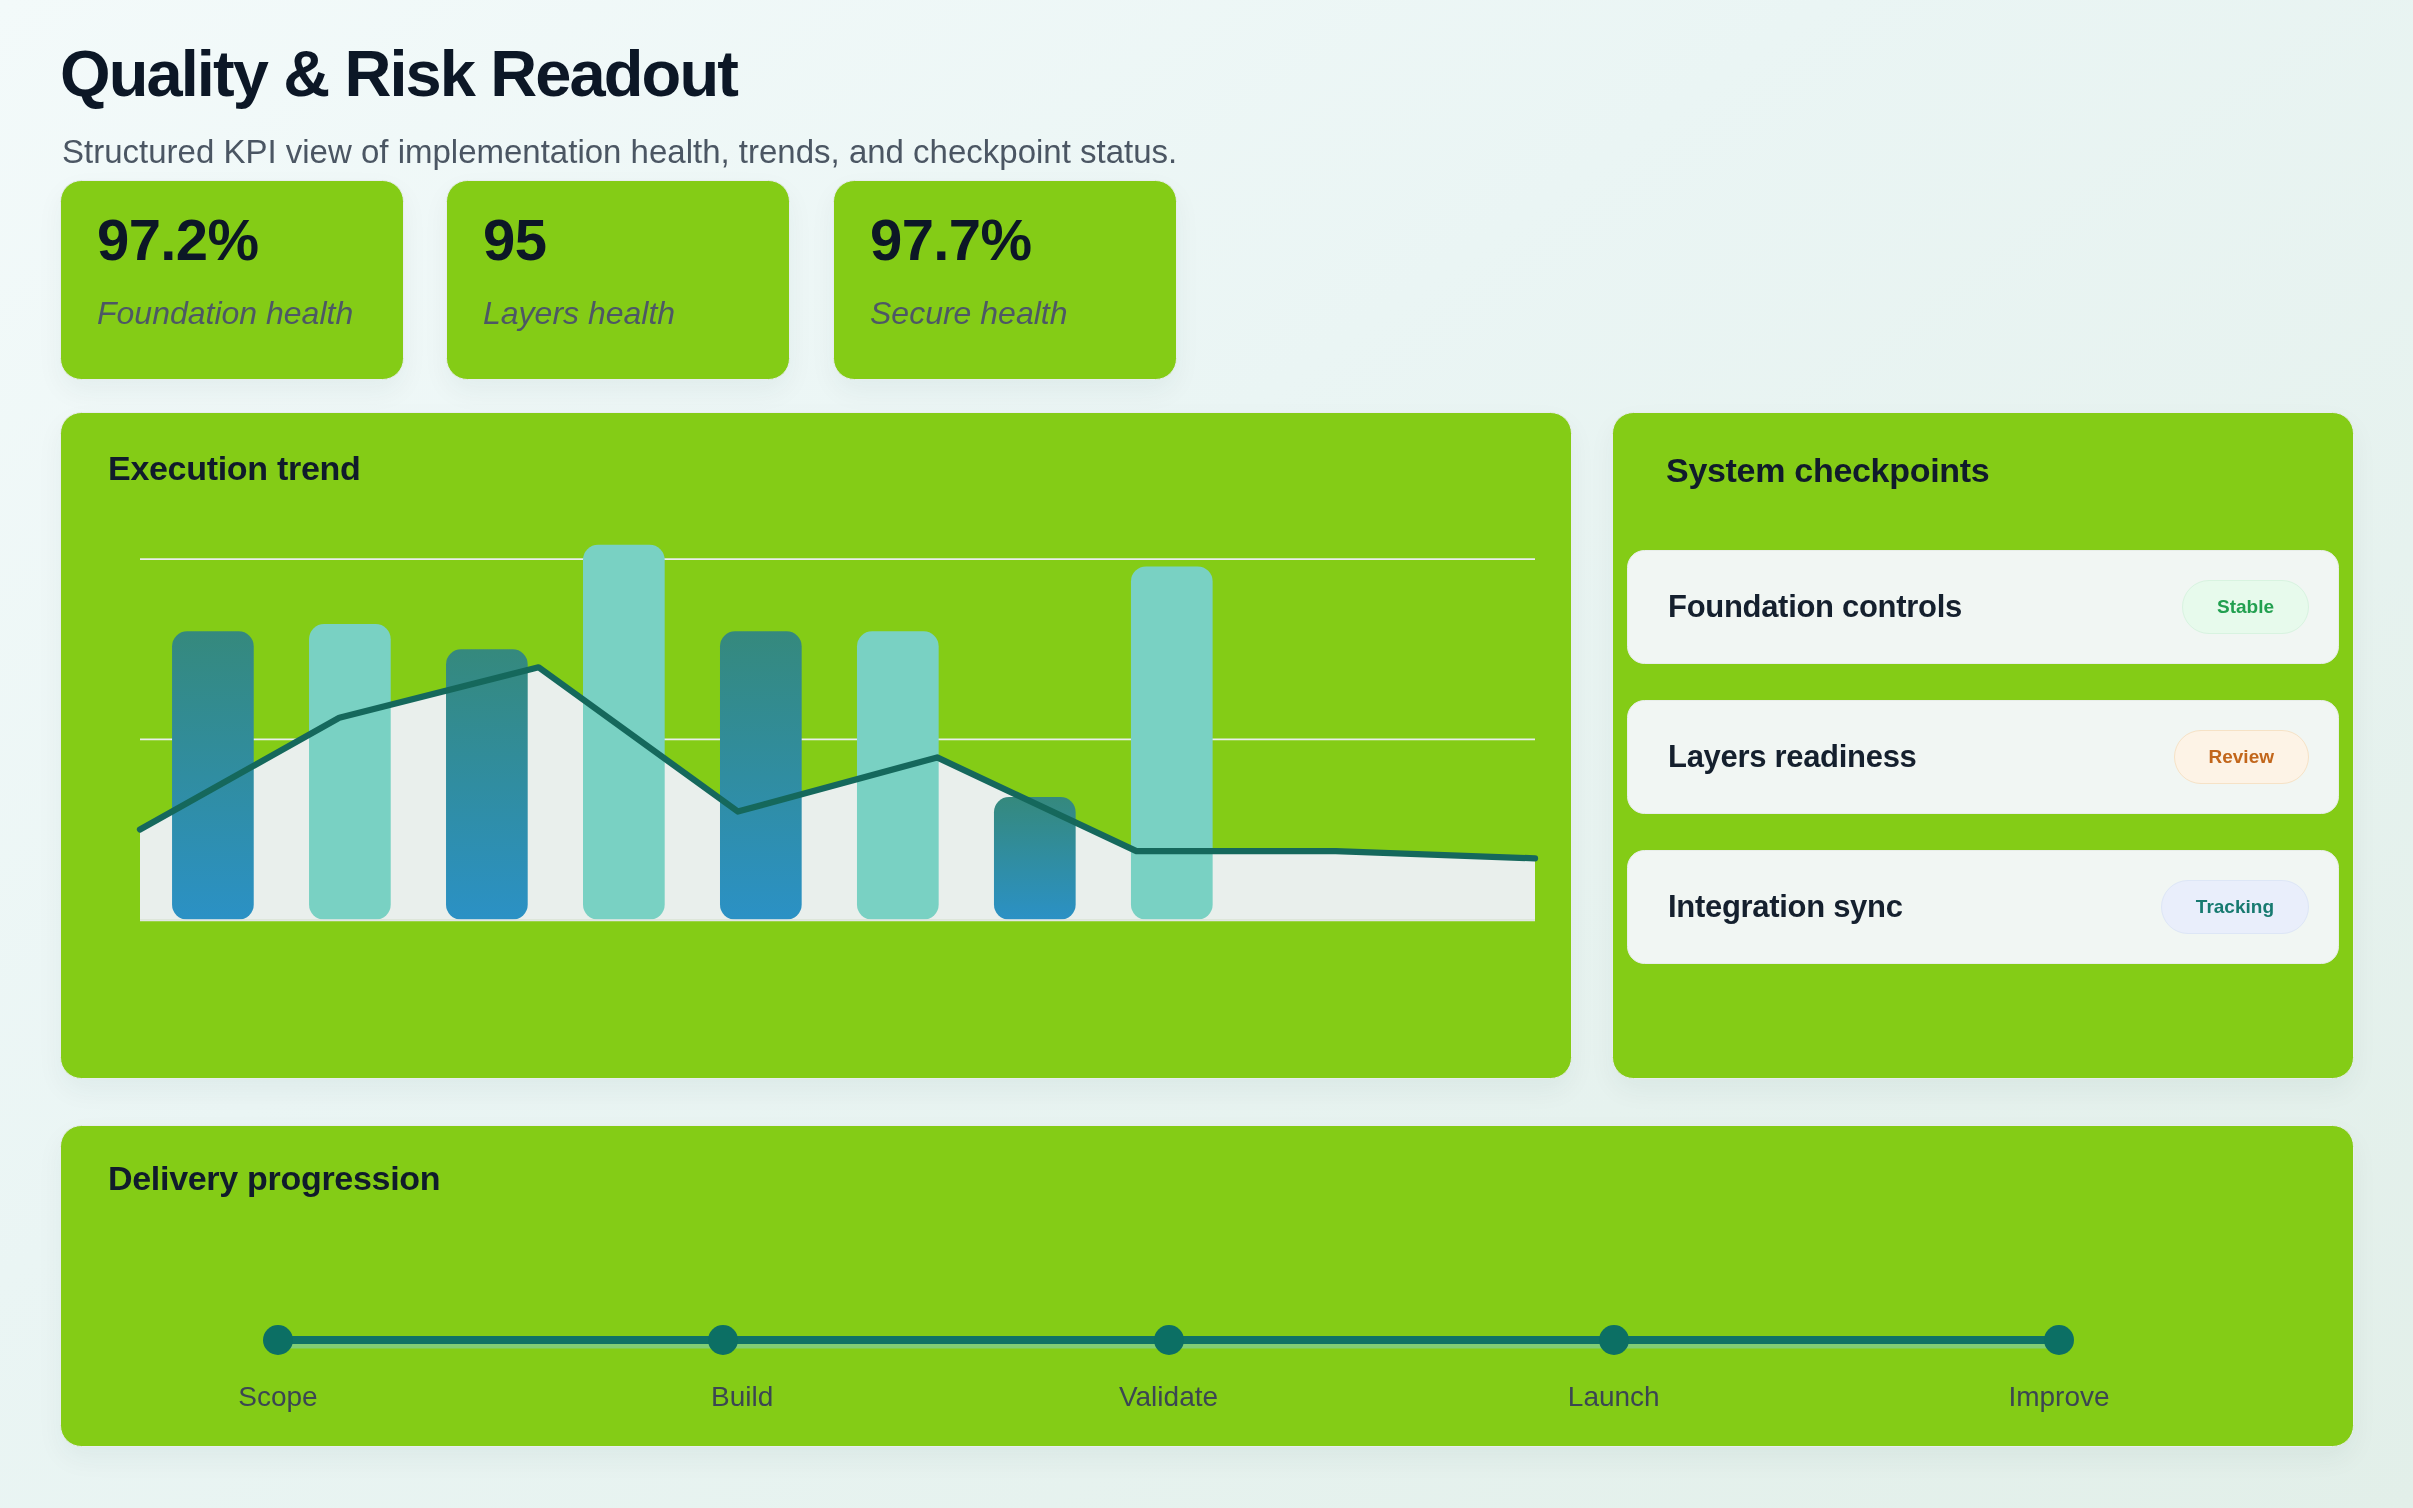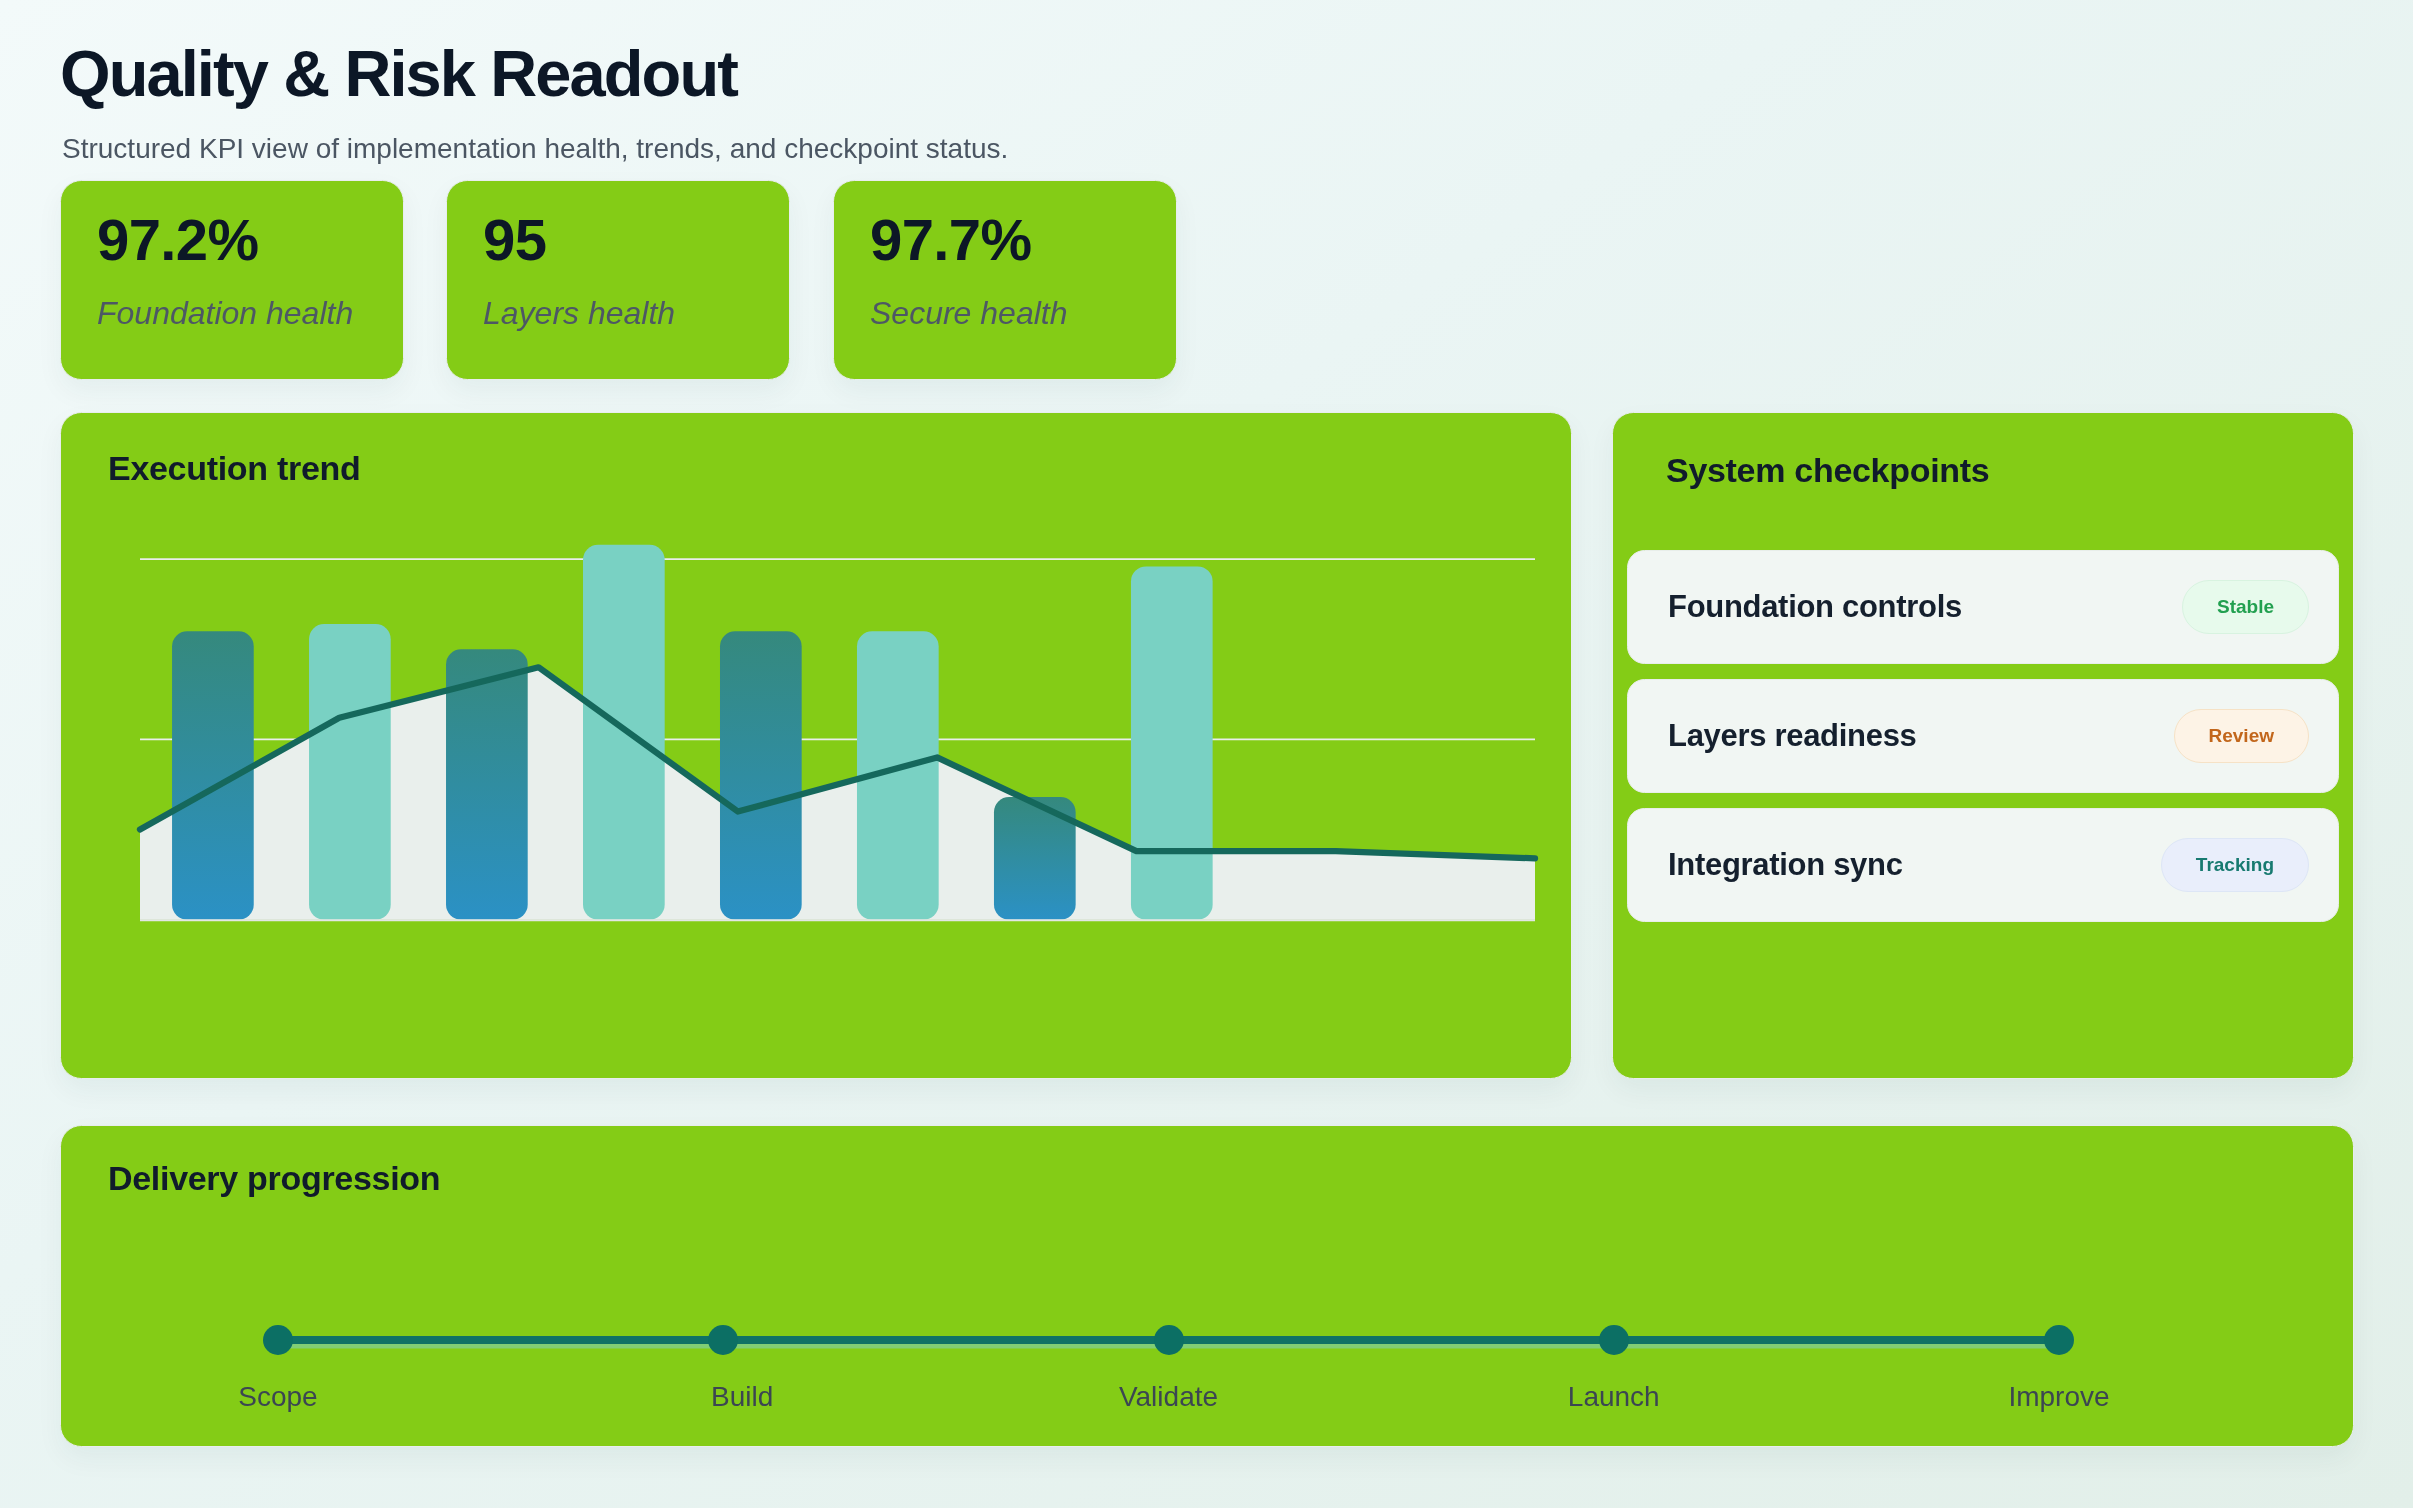--- a/index.html
+++ b/index.html
@@ -12,21 +12,21 @@
   }
   .canvas { position: relative; width: 2413px; height: 1508px; }
 
   
   .page-title {
     position: absolute; left: 60px; top: 36px;
     font-size: 65px; font-weight: 800; letter-spacing: -1.9px; color: #0c1726;
   }
   .page-subtitle {
     position: absolute; left: 62px; top: 133px;
-    font-size: 28px; font-weight: 400; color: #4b5663;
+    font-size: 33px; font-weight: 400; color: #4b5663;
   }
 
   
   .card {
     position: absolute; background: #84cc16;
     border: 1.3px solid #e8edee; border-radius: 21.4px;
     box-shadow: 0 11.3px 26.4px rgba(16, 62, 52, 0.05);
   }
   .card-title { font-size: 34px; font-weight: 700; color: #101b2b; letter-spacing: -0.3px; }
 
@@ -45,21 +45,21 @@
   
   .chart-card { left: 60px; top: 412px; width: 1512px; height: 667px; }
   .chart-card .card-title { position: absolute; left: 47px; top: 36px; }
   #trend-svg { position: absolute; left: 79px; top: 110px; width: 1395px; height: 415px; overflow: visible; }
 
   
   .checkpoints-card { left: 1612px; top: 412px; width: 742px; height: 667px; }
   .checkpoints-card .card-title { position: absolute; left: 53px; top: 38px; }
   .cp-list {
     position: absolute; left: 14px; right: 14px; top: 137px;
-    display: flex; flex-direction: column; gap: 15px;
+    display: flex; flex-direction: column; gap: 36px;
   }
   .cp-row {
     height: 114px; background: #f1f6f3; border: 1.3px solid #e8eeea;
     border-radius: 17.6px; display: flex; align-items: center;
     justify-content: space-between; padding: 0 29px 0 40px;
   }
   .cp-label { font-size: 31px; font-weight: 600; color: #15202e; letter-spacing: -0.3px; }
   .badge {
     display: inline-block; padding: 15px 34px; border-radius: 628px;
     font-size: 19px; font-weight: 700; border: 1.3px solid transparent;

